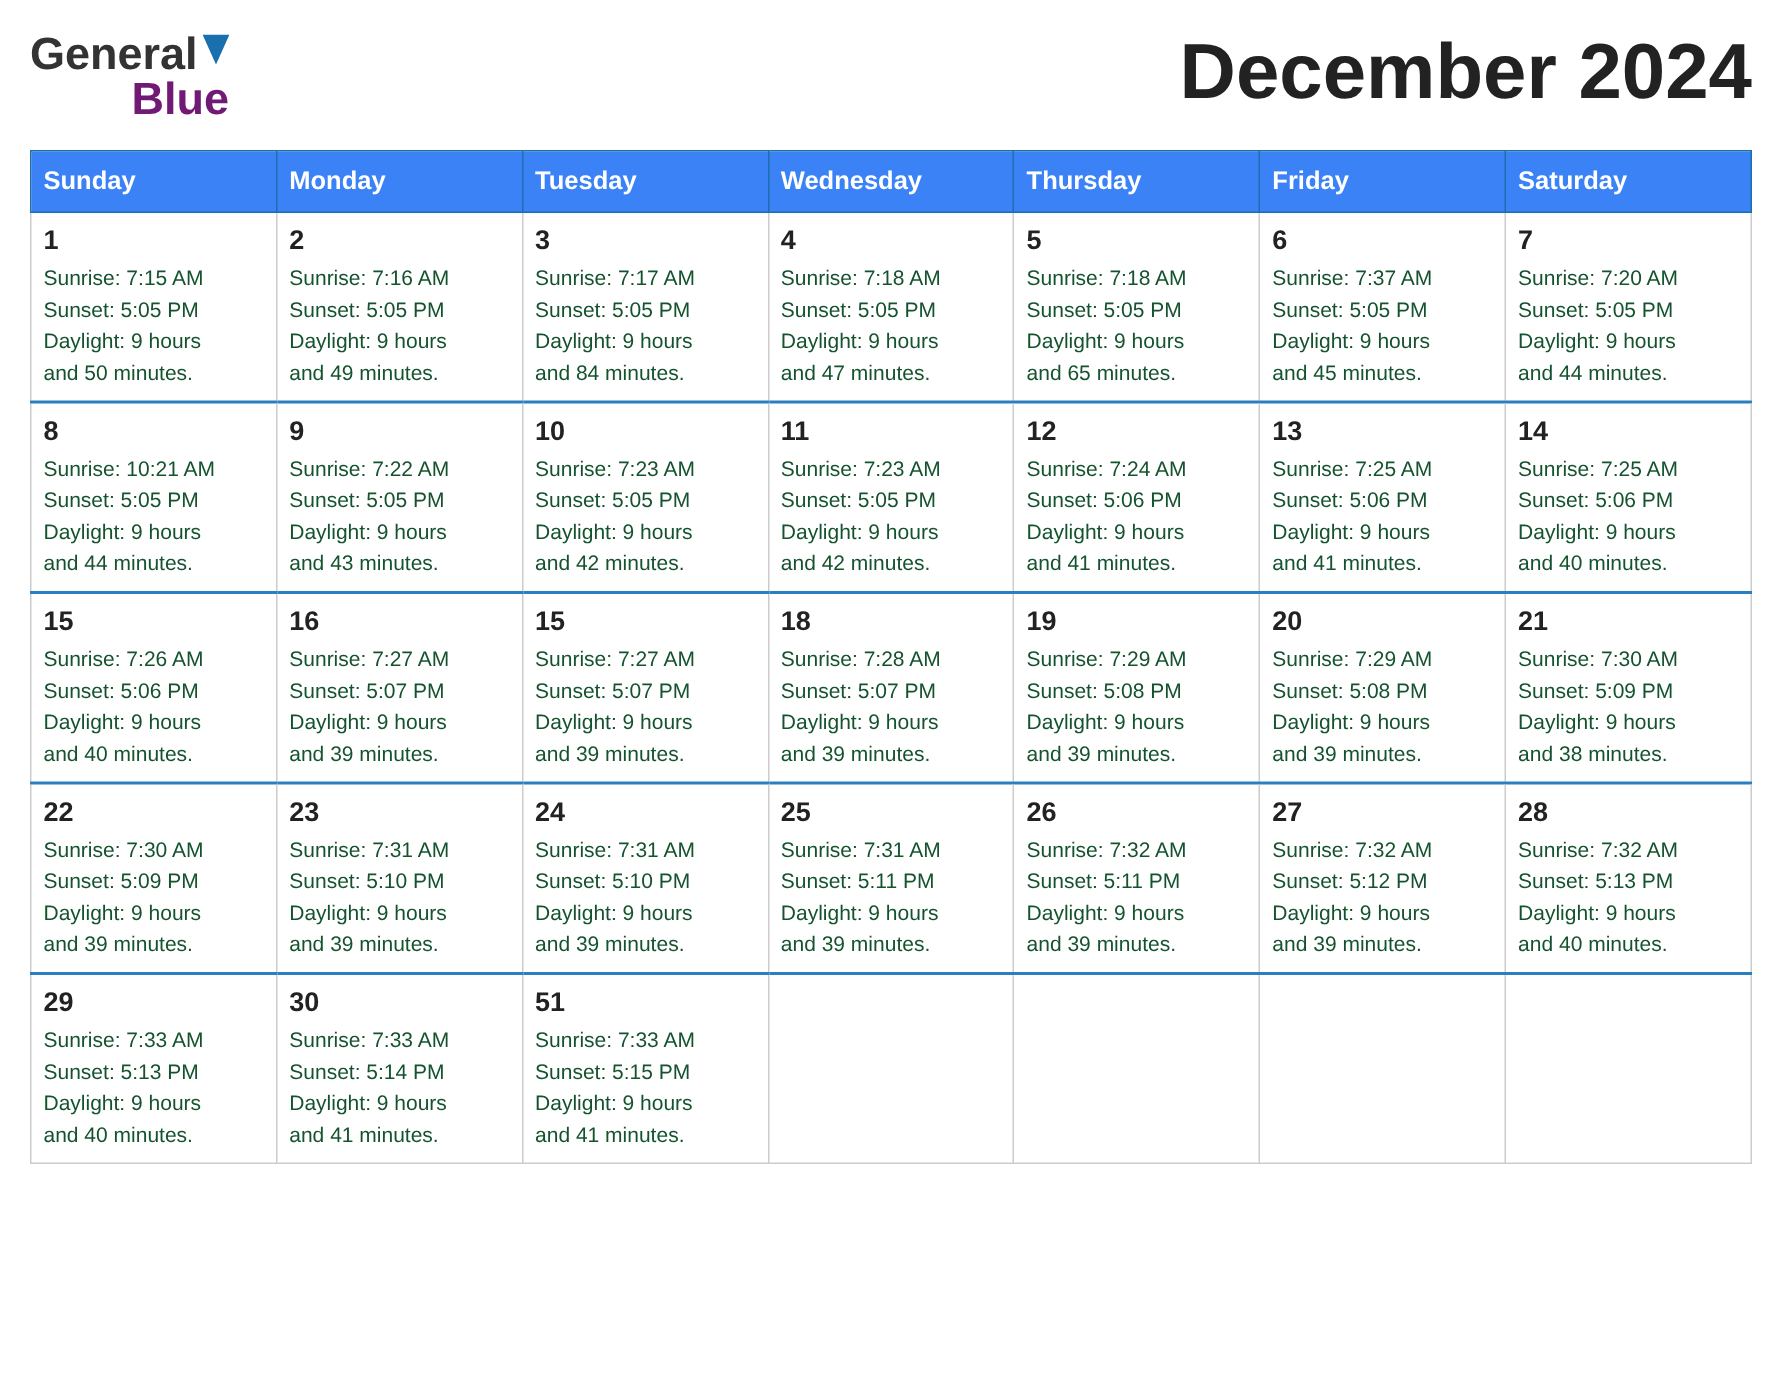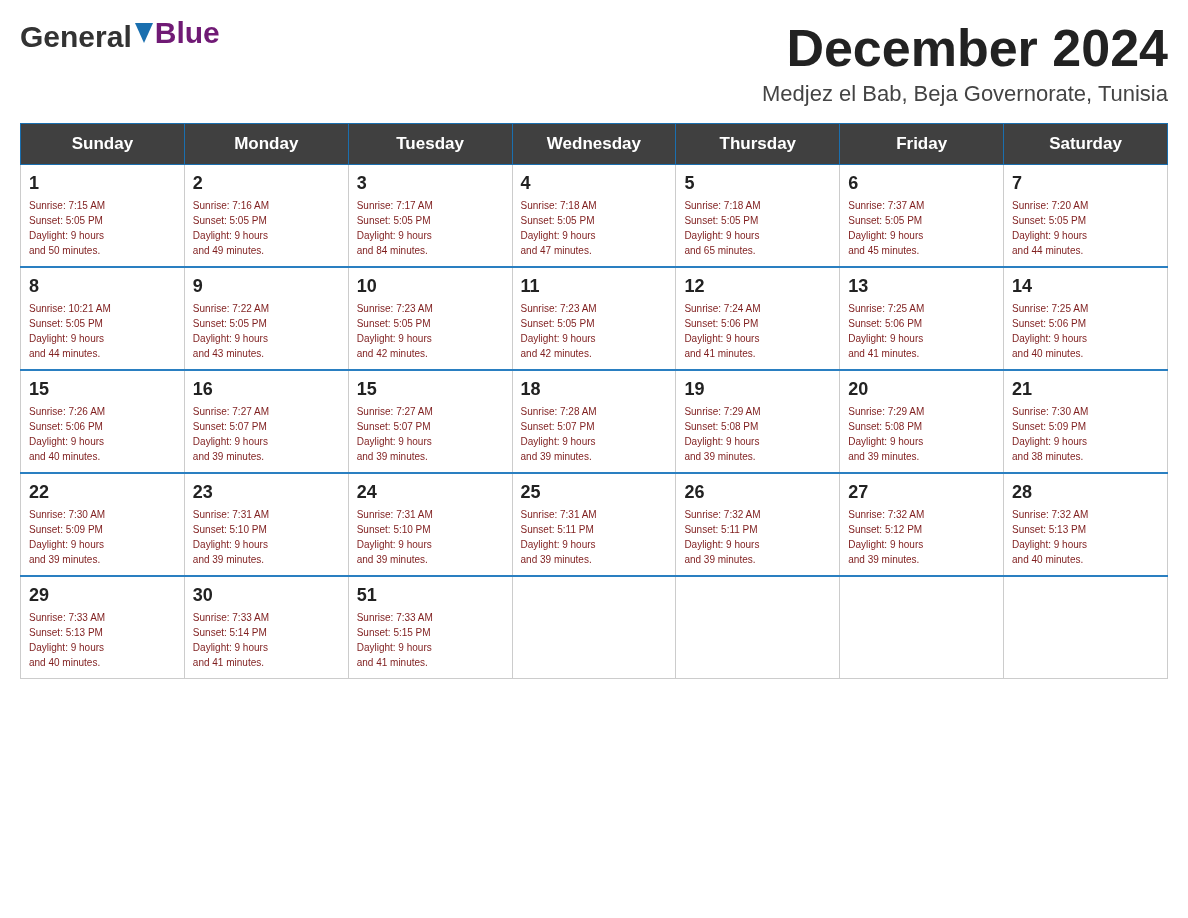--- a/index.html
+++ b/index.html
@@ -11,67 +11,67 @@
       min-height: 918px;
     }
     .header-area {
       display: flex;
       justify-content: space-between;
       align-items: flex-start;
       margin-bottom: 16px;
     }
     .logo {
       display: flex;
-      flex-direction: row;
-      align-items: flex-start;
+      flex-direction: column;
+      align-items: flex-end;
     }
     .title-area {
-      text-align: right;
+      text-align: left;
     }
     .month-title {
       font-size: 52px;
       font-weight: bold;
       color: #222;
       line-height: 1.1;
     }
     .location-title {
       font-size: 22px;
       color: #444;
       margin-top: 4px;
     }
     .calendar-table {
       width: 100%;
       border-collapse: collapse;
       border: 1px solid #ccc;
     }
     .calendar-table th {
-      background-color: #404040;
+      background-color: #3b82f6;
       color: #fff;
       font-size: 17px;
       font-weight: bold;
       padding: 10px 8px;
-      text-align: center;
+      text-align: left;
       border: 1px solid #1a6faf;
     }
     .calendar-table td {
       vertical-align: top;
       padding: 8px;
       border: 1px solid #ccc;
       width: 14.28%;
       min-height: 100px;
     }
     .day-number {
       font-size: 18px;
       font-weight: bold;
       color: #222;
       margin-bottom: 4px;
     }
     .day-info {
-      font-size: 10px;
-      color: #7f1d1d;
+      font-size: 14px;
+      color: #14532d;
       line-height: 1.5;
     }
     .empty-cell {
       background: #fff;
     }
     tr:not(:last-child) td {
       border-bottom: 2px solid #2a7fc1;
     }
     .logo-text-general {
       font-size: 30px;
@@ -107,21 +107,20 @@
       <span class="logo-chevron">
         <svg width="18" height="20" viewBox="0 0 18 20">
           <polygon points="0,0 18,0 9,20" fill="#1a6faf"></polygon>
         </svg>
       </span>
     </div>
     <div class="logo-row2">Blue</div>
   </div>
   <div class="title-area">
     <div class="month-title">December 2024</div>
-    <div class="location-title">Medjez el Bab, Beja Governorate, Tunisia</div>
   </div>
 </div>
 
 <table class="calendar-table">
   <thead>
     <tr>
     <th>Sunday</th>
         <th>Monday</th>
         <th>Tuesday</th>
         <th>Wednesday</th>

